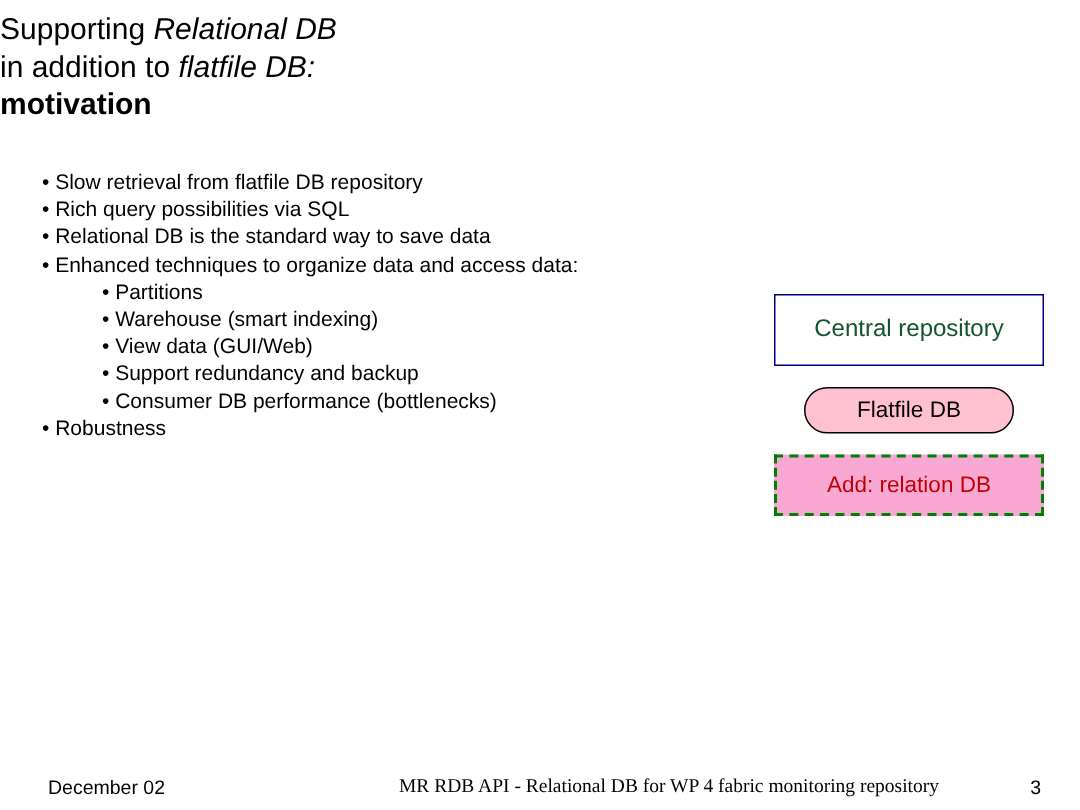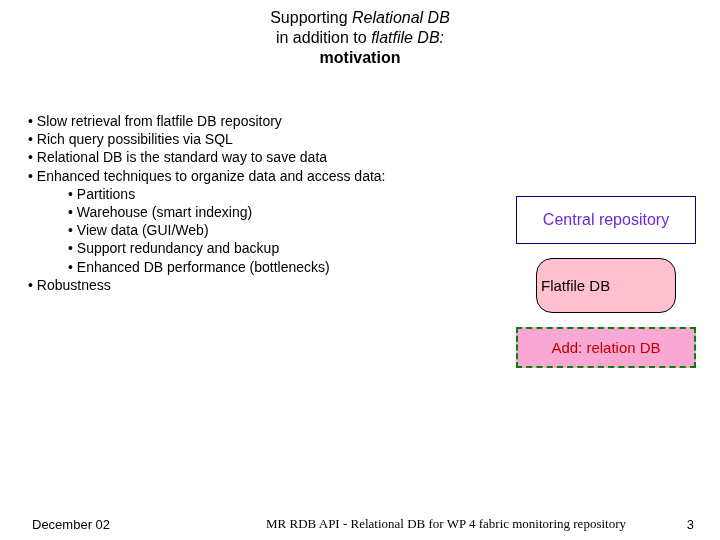--- a/index.html
+++ b/index.html
@@ -11,22 +11,22 @@
     font-family: Arial, Helvetica, sans-serif;
     position: relative;
     overflow: hidden;
   }
   .slide {
     position: relative;
     width: 720px;
     height: 540px;
   }
   .title {
-    text-align: center;
-    font-size: 16px;
+    text-align: left;
+    font-size: 20px;
     color: #000;
     line-height: 1.25;
     padding-top: 8px;
     font-weight: normal;
   }
   .title .italic {
     font-style: italic;
   }
   .title .bold {
     font-weight: bold;
@@ -49,34 +49,34 @@
   
   .diagram-panel {
     position: absolute;
     top: 196px;
     right: 24px;
     width: 180px;
   }
   .central-box {
     border: 1px solid #000080;
     background: #fff;
-    color: #6d28d9;
+    color: #14532d;
     font-size: 16px;
     text-align: center;
     padding: 14px 4px;
   }
   .flatfile-box {
     margin-top: 14px;
     border: 1px solid #000;
     border-radius: 16px;
     background: #ffc0d0;
     color: #000;
     font-size: 15px;
-    text-align: left;
-    padding: 18px 4px;
+    text-align: center;
+    padding: 6px 4px;
     width: 130px;
     margin-left: auto;
     margin-right: auto;
   }
   .add-box {
     margin-top: 14px;
     border: 2px dashed #008000;
     color: #c00000;
     font-size: 15px;
     text-align: center;
@@ -154,21 +154,21 @@
 
   <div class="body">
     <p class="l1">• Slow retrieval from flatfile DB repository</p>
     <p class="l1">• Rich query possibilities via SQL</p>
     <p class="l1">• Relational DB is the standard way to save data</p>
     <p class="l1">• Enhanced techniques to organize data and access data:</p>
     <p class="l2">• Partitions</p>
     <p class="l2">• Warehouse (smart indexing)</p>
     <p class="l2">• View data (GUI/Web)</p>
     <p class="l2">• Support redundancy and backup</p>
-    <p class="l2">• Enhanced DB performance (bottlenecks)</p>
+    <p class="l2">• Consumer DB performance (bottlenecks)</p>
     <p class="l1">• Robustness</p>
   </div>
 
   <div class="diagram-panel">
     <div class="central-box">Central repository</div>
     <div class="flatfile-box">Flatfile DB</div>
     <div class="add-box">Add: relation DB</div>
   </div>
 
   <div class="schematic">

